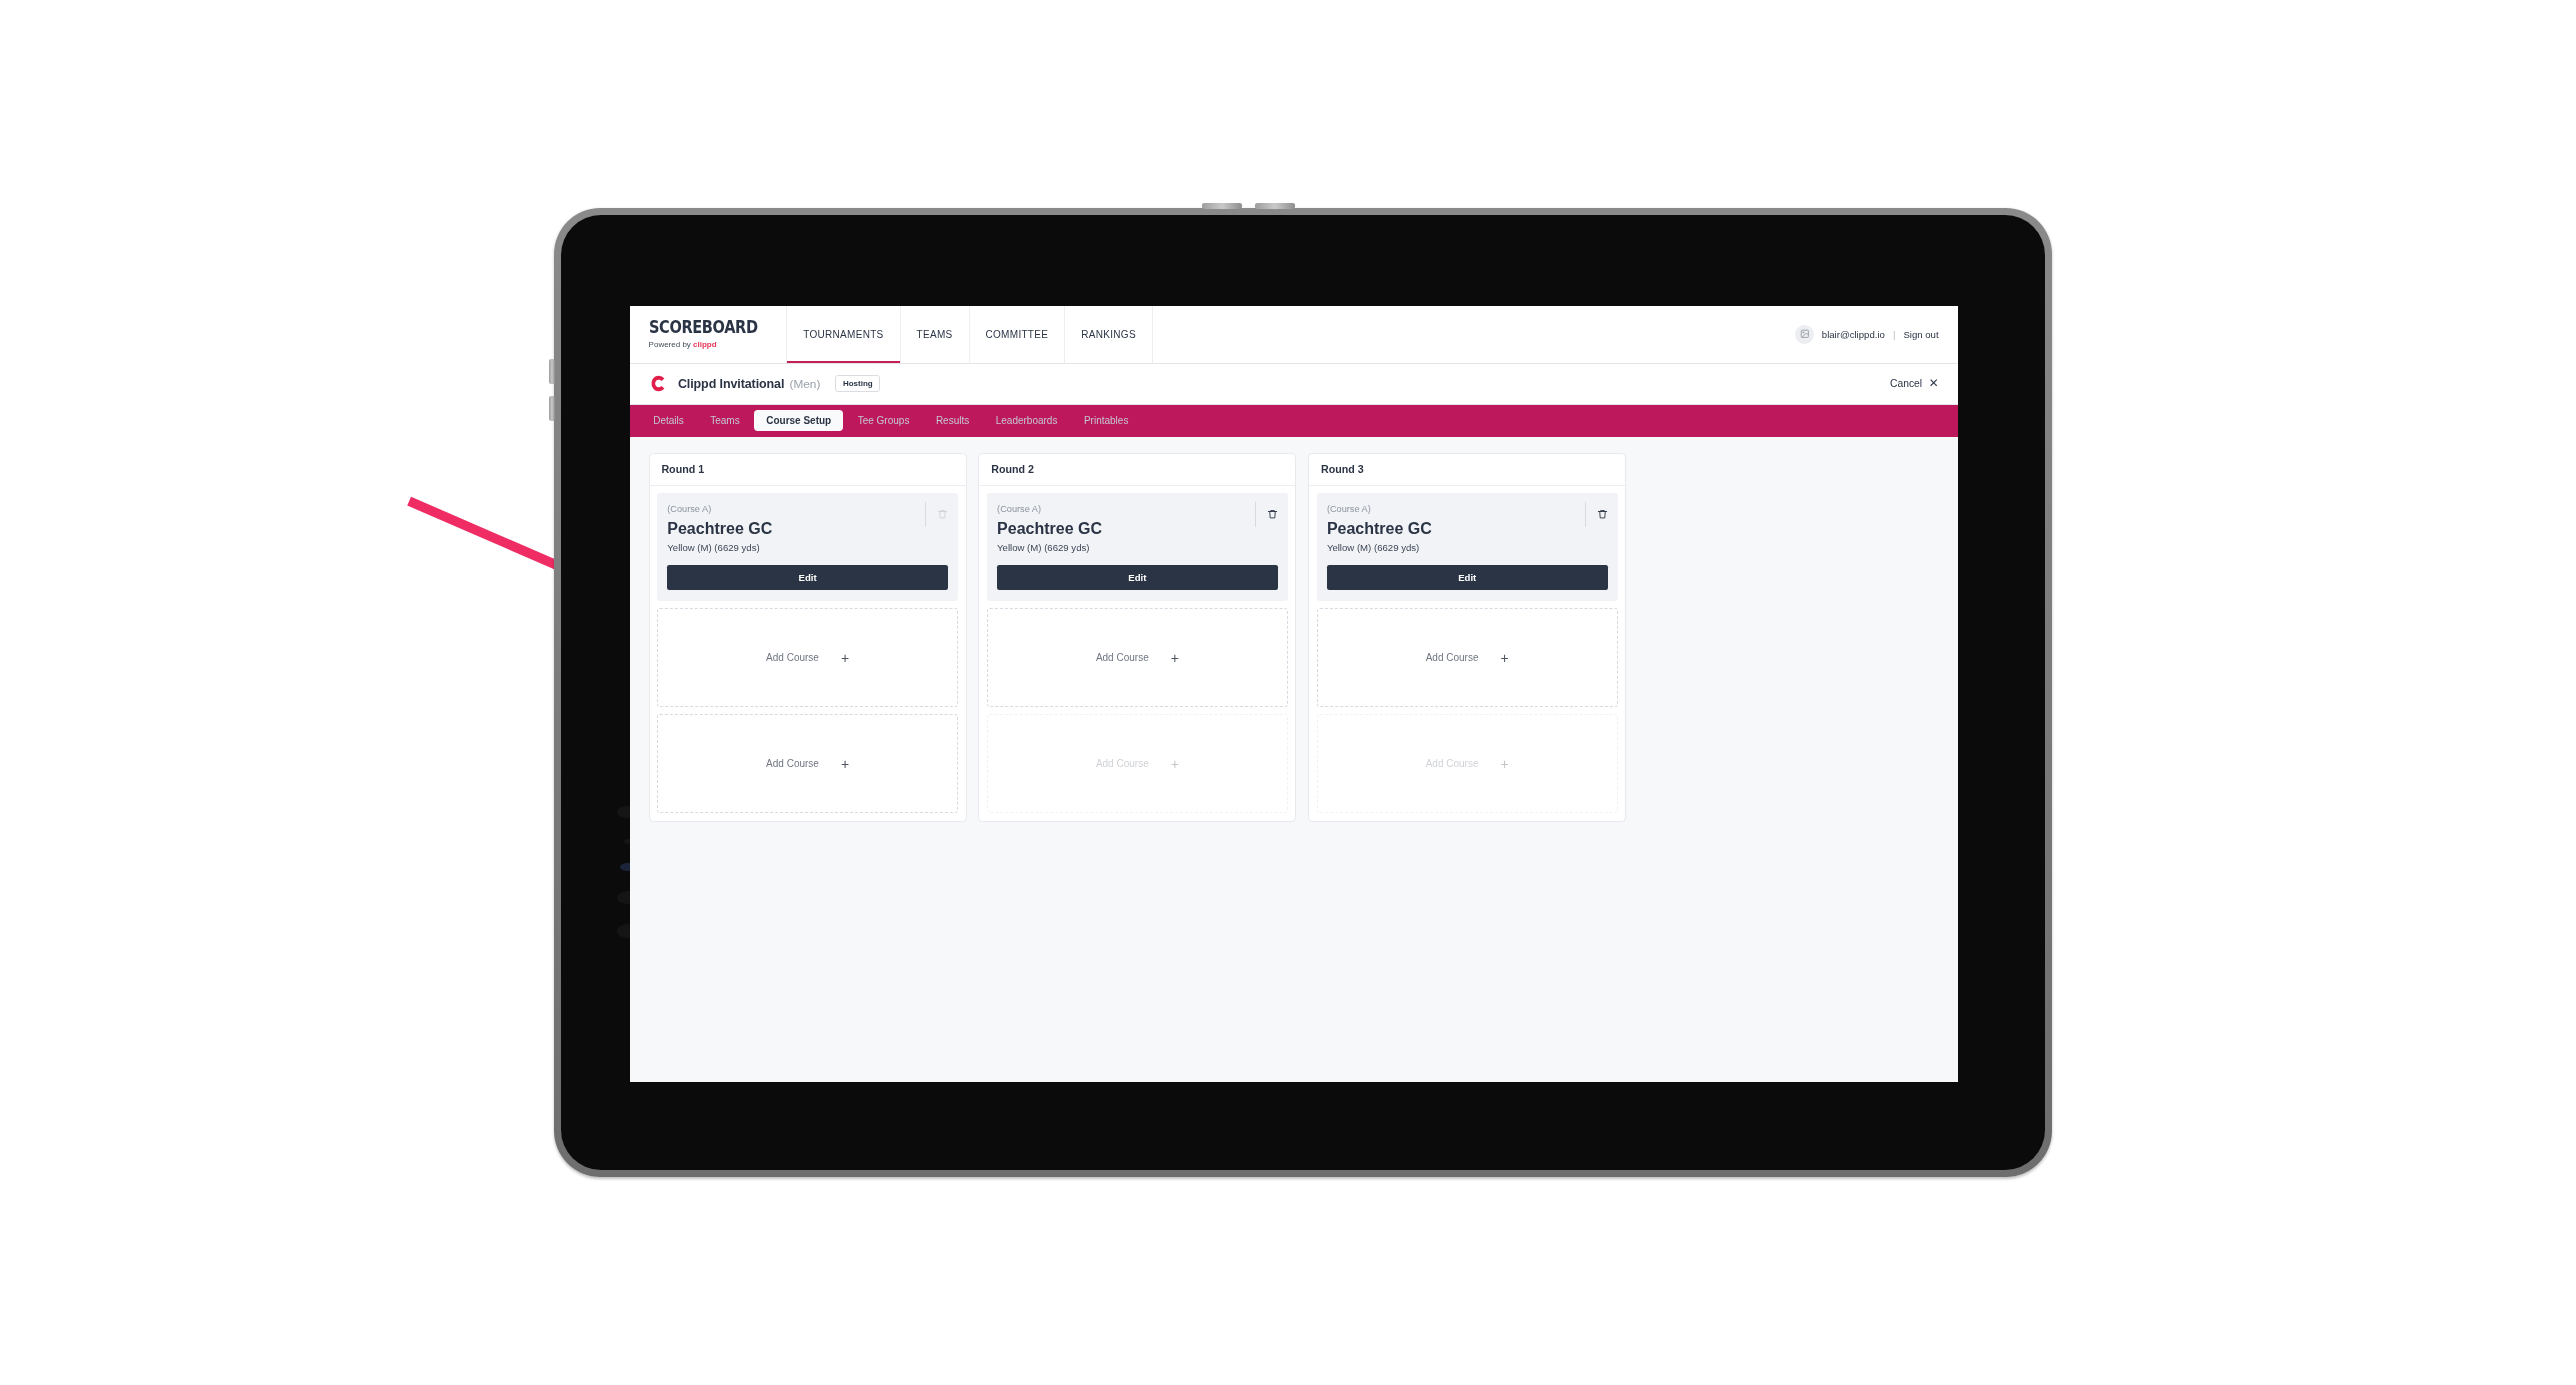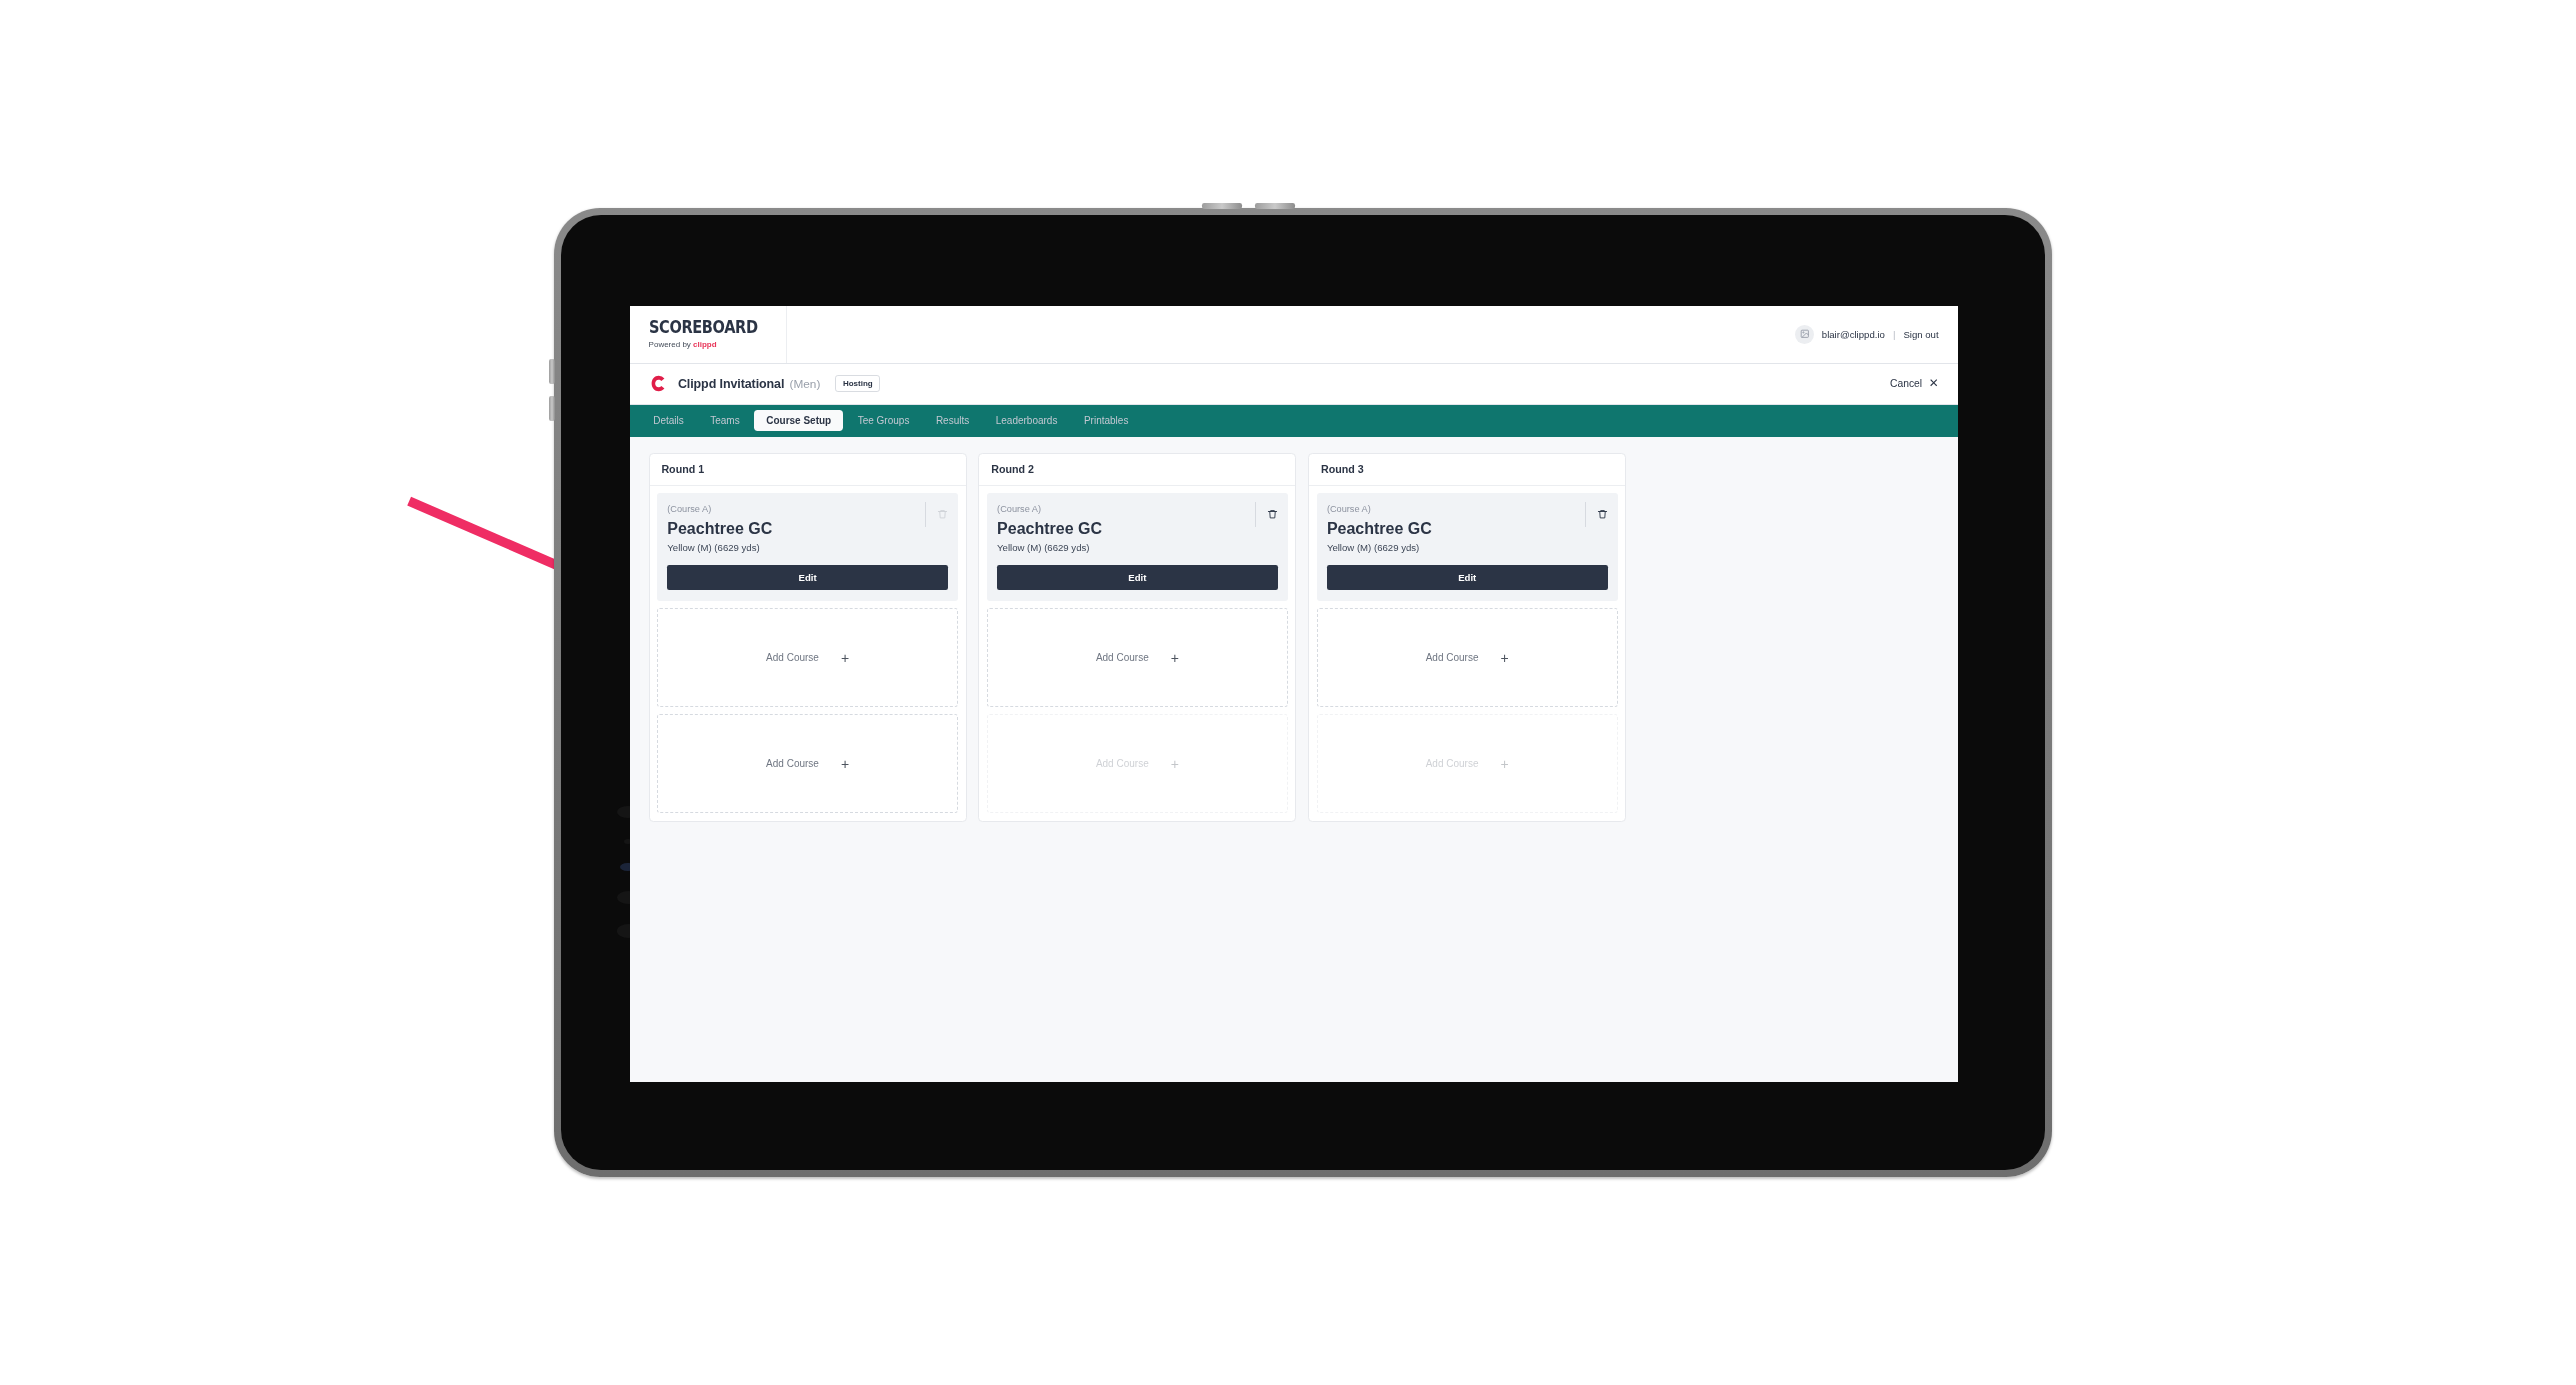--- a/index.html
+++ b/index.html
@@ -177,21 +177,21 @@
     margin-left: auto;
     display: flex; align-items: center; gap: 6.6px;
     font-size: 10.3px; color: #2b3445;
     cursor: pointer;
   }
   .x-glyph { font-size: 11.8px; line-height: 1; }
 
   
   .subnav {
     height: 32px;
-    background: #0f766e;
+    background: #be185d;
     display: flex; align-items: center;
     padding: 0 11.8px;
     gap: 2.9px;
   }
   .tab {
     font-size: 10px;
     color: #c3c8d2;
     padding: 5.2px 11.8px;
     border-radius: 3.7px;
     cursor: pointer;
@@ -311,20 +311,26 @@
       <div class="bezel-dot dot5"></div>
 
       <div class="app">
 
         <div class="topnav">
           <div class="logo-block">
             <div class="logo-word">SCOREBOARD</div>
             <div class="logo-sub"><span>Powered by </span><span class="brand">clippd</span></div>
           </div>
 
+          <div class="nav-items">
+            <div class="nav-item active">TOURNAMENTS</div>
+            <div class="nav-item">TEAMS</div>
+            <div class="nav-item">COMMITTEE</div>
+            <div class="nav-item">RANKINGS</div>
+          </div>
 
           <div class="nav-right">
             <div class="avatar">
               <svg width="9.6" height="9.6" viewBox="0 0 24 24" fill="none" stroke="#8d93a0" stroke-width="2">
                 <rect x="3" y="3" width="18" height="18" rx="2"></rect>
                 <circle cx="8.5" cy="8.5" r="1.5"></circle>
                 <path d="M21 15l-5-5L5 21"></path>
               </svg>
             </div>
             <span>blair@clippd.io</span>

